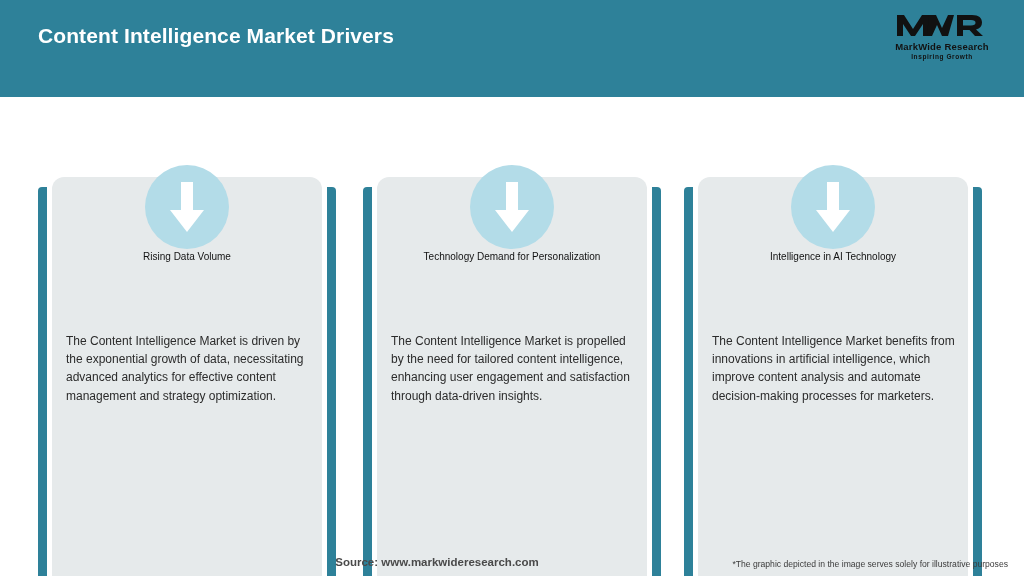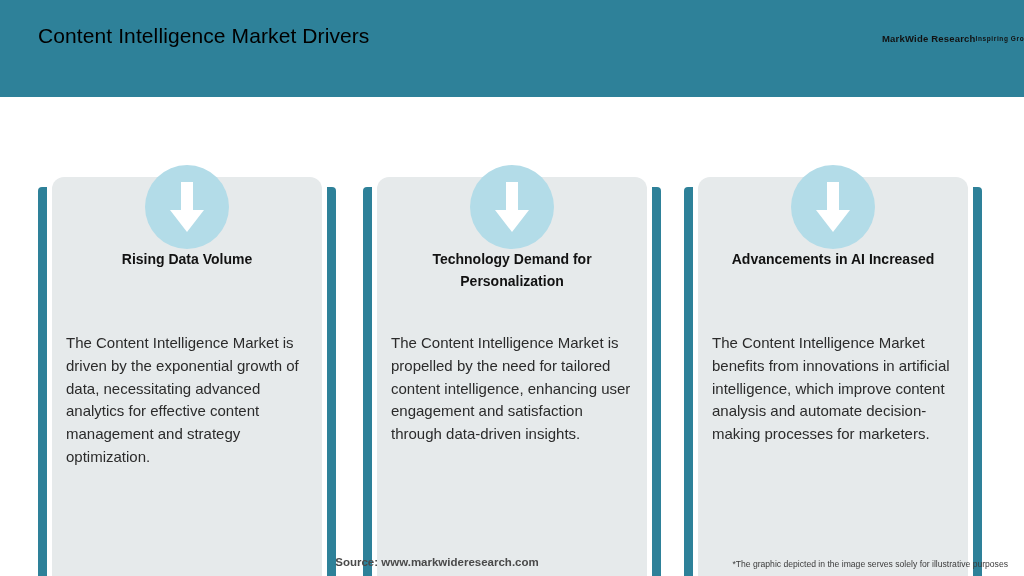--- a/index.html
+++ b/index.html
@@ -22,35 +22,35 @@
     left: 0; top: 0;
     width: 1024px;
     height: 97px;
     background: #2e8199;
   }
   .header-title {
     position: absolute;
     left: 38px;
     top: 24px;
     font-size: 21px;
-    font-weight: normal;
-    color: #000000;
+    font-weight: bold;
+    color: #ffffff;
     letter-spacing: 0.1px;
     white-space: nowrap;
   }
 
   
   .logo {
     position: absolute;
     right: 22px;
     top: 10px;
     width: 120px;
     height: 56px;
     display: flex;
-    flex-direction: row;
+    flex-direction: column;
     align-items: center;
     justify-content: flex-start;
   }
   .logo-mark {
     width: 92px;
     height: 30px;
     display: block;
   }
   .logo-name {
     font-size: 9.5px;
@@ -120,31 +120,31 @@
     box-sizing: border-box;
     padding: 0 14px;
   }
 
   .card-title {
     position: absolute;
     left: 14px;
     right: 14px;
     top: 72px;
     text-align: center;
-    font-size: 14px;
-    font-weight: bold;
+    font-size: 10px;
+    font-weight: normal;
     color: #121212;
     line-height: 1.55;
   }
   .card-body {
     position: absolute;
     left: 14px;
     right: 10px;
     top: 155px;
-    font-size: 15px;
+    font-size: 12px;
     color: #2b2b2b;
     line-height: 1.52;
     text-align: left;
   }
 
   
   .icon-circle {
     position: absolute;
     top: 0;
     left: 50%;
@@ -226,21 +226,21 @@
     <div class="icon-circle">
       <svg viewBox="0 0 40 54">
         <path fill="#ffffff" d="M14 2 L26 2 L26 30 L37 30 L20 52 L3 30 L14 30 Z"></path>
       </svg>
     </div>
   </div>
 
   <div class="card-wrap c3">
     <div class="card-accent"></div>
     <div class="card">
-      <div class="card-title">Advancements in AI Increased</div>
+      <div class="card-title">Intelligence in AI Technology</div>
       <div class="card-body">The Content Intelligence Market benefits from innovations in artificial intelligence, which improve content analysis and automate decision-making processes for marketers.</div>
     </div>
     <div class="icon-circle">
       <svg viewBox="0 0 40 54">
         <path fill="#ffffff" d="M14 2 L26 2 L26 30 L37 30 L20 52 L3 30 L14 30 Z"></path>
       </svg>
     </div>
   </div>
 
 </div>

